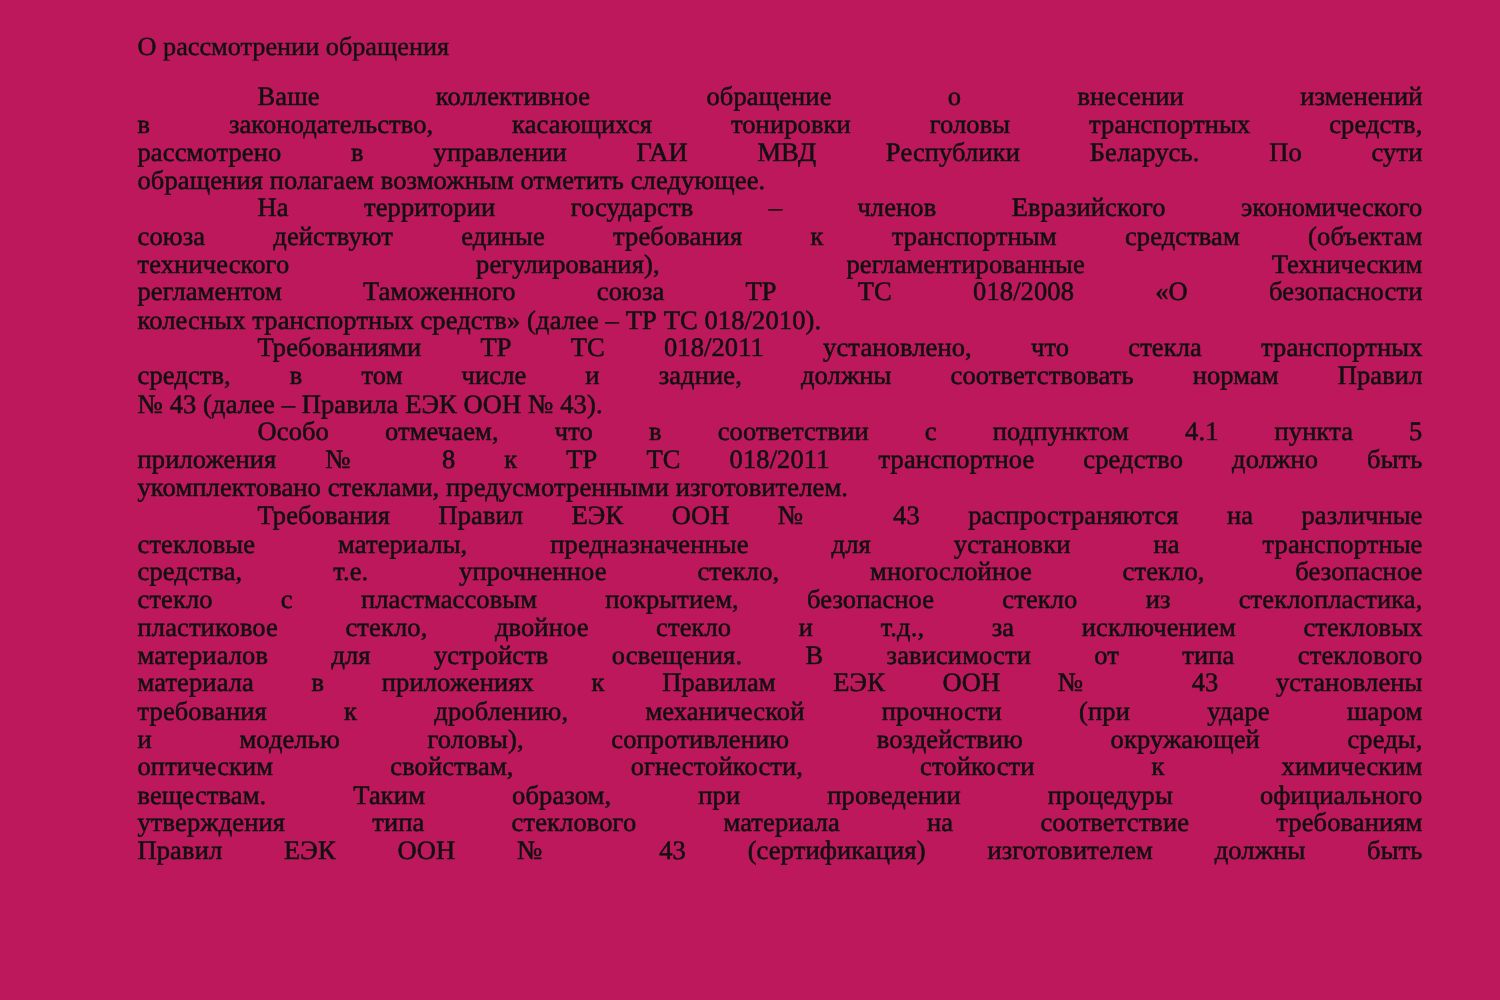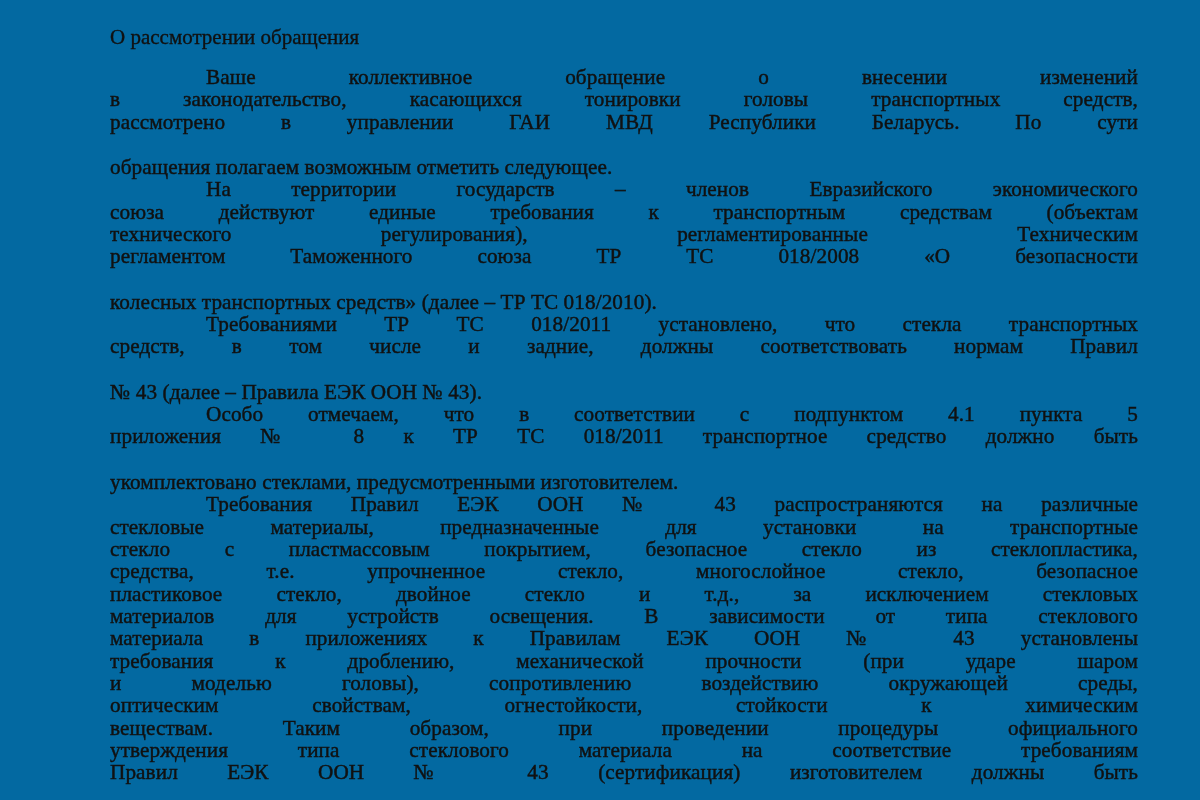--- a/index.html
+++ b/index.html
@@ -14,21 +14,21 @@
       position: relative;
       font-family: "Liberation Serif", "DejaVu Serif", serif;
       color: #111111;
     }
     .page {
       position: absolute;
       left: 0;
       top: 0;
       width: 1200px;
       height: 800px;
-      background: #0369a1;
+      background: #be185d;
     }
     .doc-title {
       position: absolute;
       left: 110px;
       top: 24px;
       font-size: 21px;
       line-height: 26px;
       font-weight: normal;
       -webkit-text-stroke: 0.35px #111;
       white-space: nowrap;
@@ -48,21 +48,20 @@
       text-align: justify;
       text-align-last: justify;
       -webkit-text-stroke: 0.45px #111;
       letter-spacing: 0.1px;
     }
     .line.indent {
       padding-left: 96px;
     }
     .line.last {
       text-align-last: left;
-      margin-top: 23px;
     }
   </style>
 </head>
 <body>
 
 <div class="page">
   <div class="doc-title">О рассмотрении обращения</div>
   <div class="body-text" id="body-text">
       <span class="line indent">Ваше коллективное обращение о внесении изменений</span>
       <span class="line">в законодательство, касающихся тонировки головы транспортных средств,</span>
@@ -74,22 +73,22 @@
       <span class="line">регламентом Таможенного союза ТР ТС 018/2008 «О безопасности</span>
       <span class="line last">колесных транспортных средств» (далее – ТР ТС 018/2010).</span>
       <span class="line indent">Требованиями ТР ТС 018/2011 установлено, что стекла транспортных</span>
       <span class="line">средств, в том числе и задние, должны соответствовать нормам Правил</span>
       <span class="line last">№ 43 (далее – Правила ЕЭК ООН № 43).</span>
       <span class="line indent">Особо отмечаем, что в соответствии с подпунктом 4.1 пункта 5</span>
       <span class="line">приложения № 8 к ТР ТС 018/2011 транспортное средство должно быть</span>
       <span class="line last">укомплектовано стеклами, предусмотренными изготовителем.</span>
       <span class="line indent">Требования Правил ЕЭК ООН № 43 распространяются на различные</span>
       <span class="line">стекловые материалы, предназначенные для установки на транспортные</span>
+      <span class="line">средства, т.е. упрочненное стекло, многослойное стекло, безопасное</span>
       <span class="line">стекло с пластмассовым покрытием, безопасное стекло из стеклопластика,</span>
-      <span class="line">средства, т.е. упрочненное стекло, многослойное стекло, безопасное</span>
       <span class="line">пластиковое стекло, двойное стекло и т.д., за исключением стекловых</span>
       <span class="line">материалов для устройств освещения. В зависимости от типа стеклового</span>
       <span class="line">материала в приложениях к Правилам ЕЭК ООН № 43 установлены</span>
       <span class="line">требования к дроблению, механической прочности (при ударе шаром</span>
       <span class="line">и моделью головы), сопротивлению воздействию окружающей среды,</span>
       <span class="line">оптическим свойствам, огнестойкости, стойкости к химическим</span>
       <span class="line">веществам. Таким образом, при проведении процедуры официального</span>
       <span class="line">утверждения типа стеклового материала на соответствие требованиям</span>
       <span class="line">Правил ЕЭК ООН № 43 (сертификация) изготовителем должны быть</span>
     </div>

